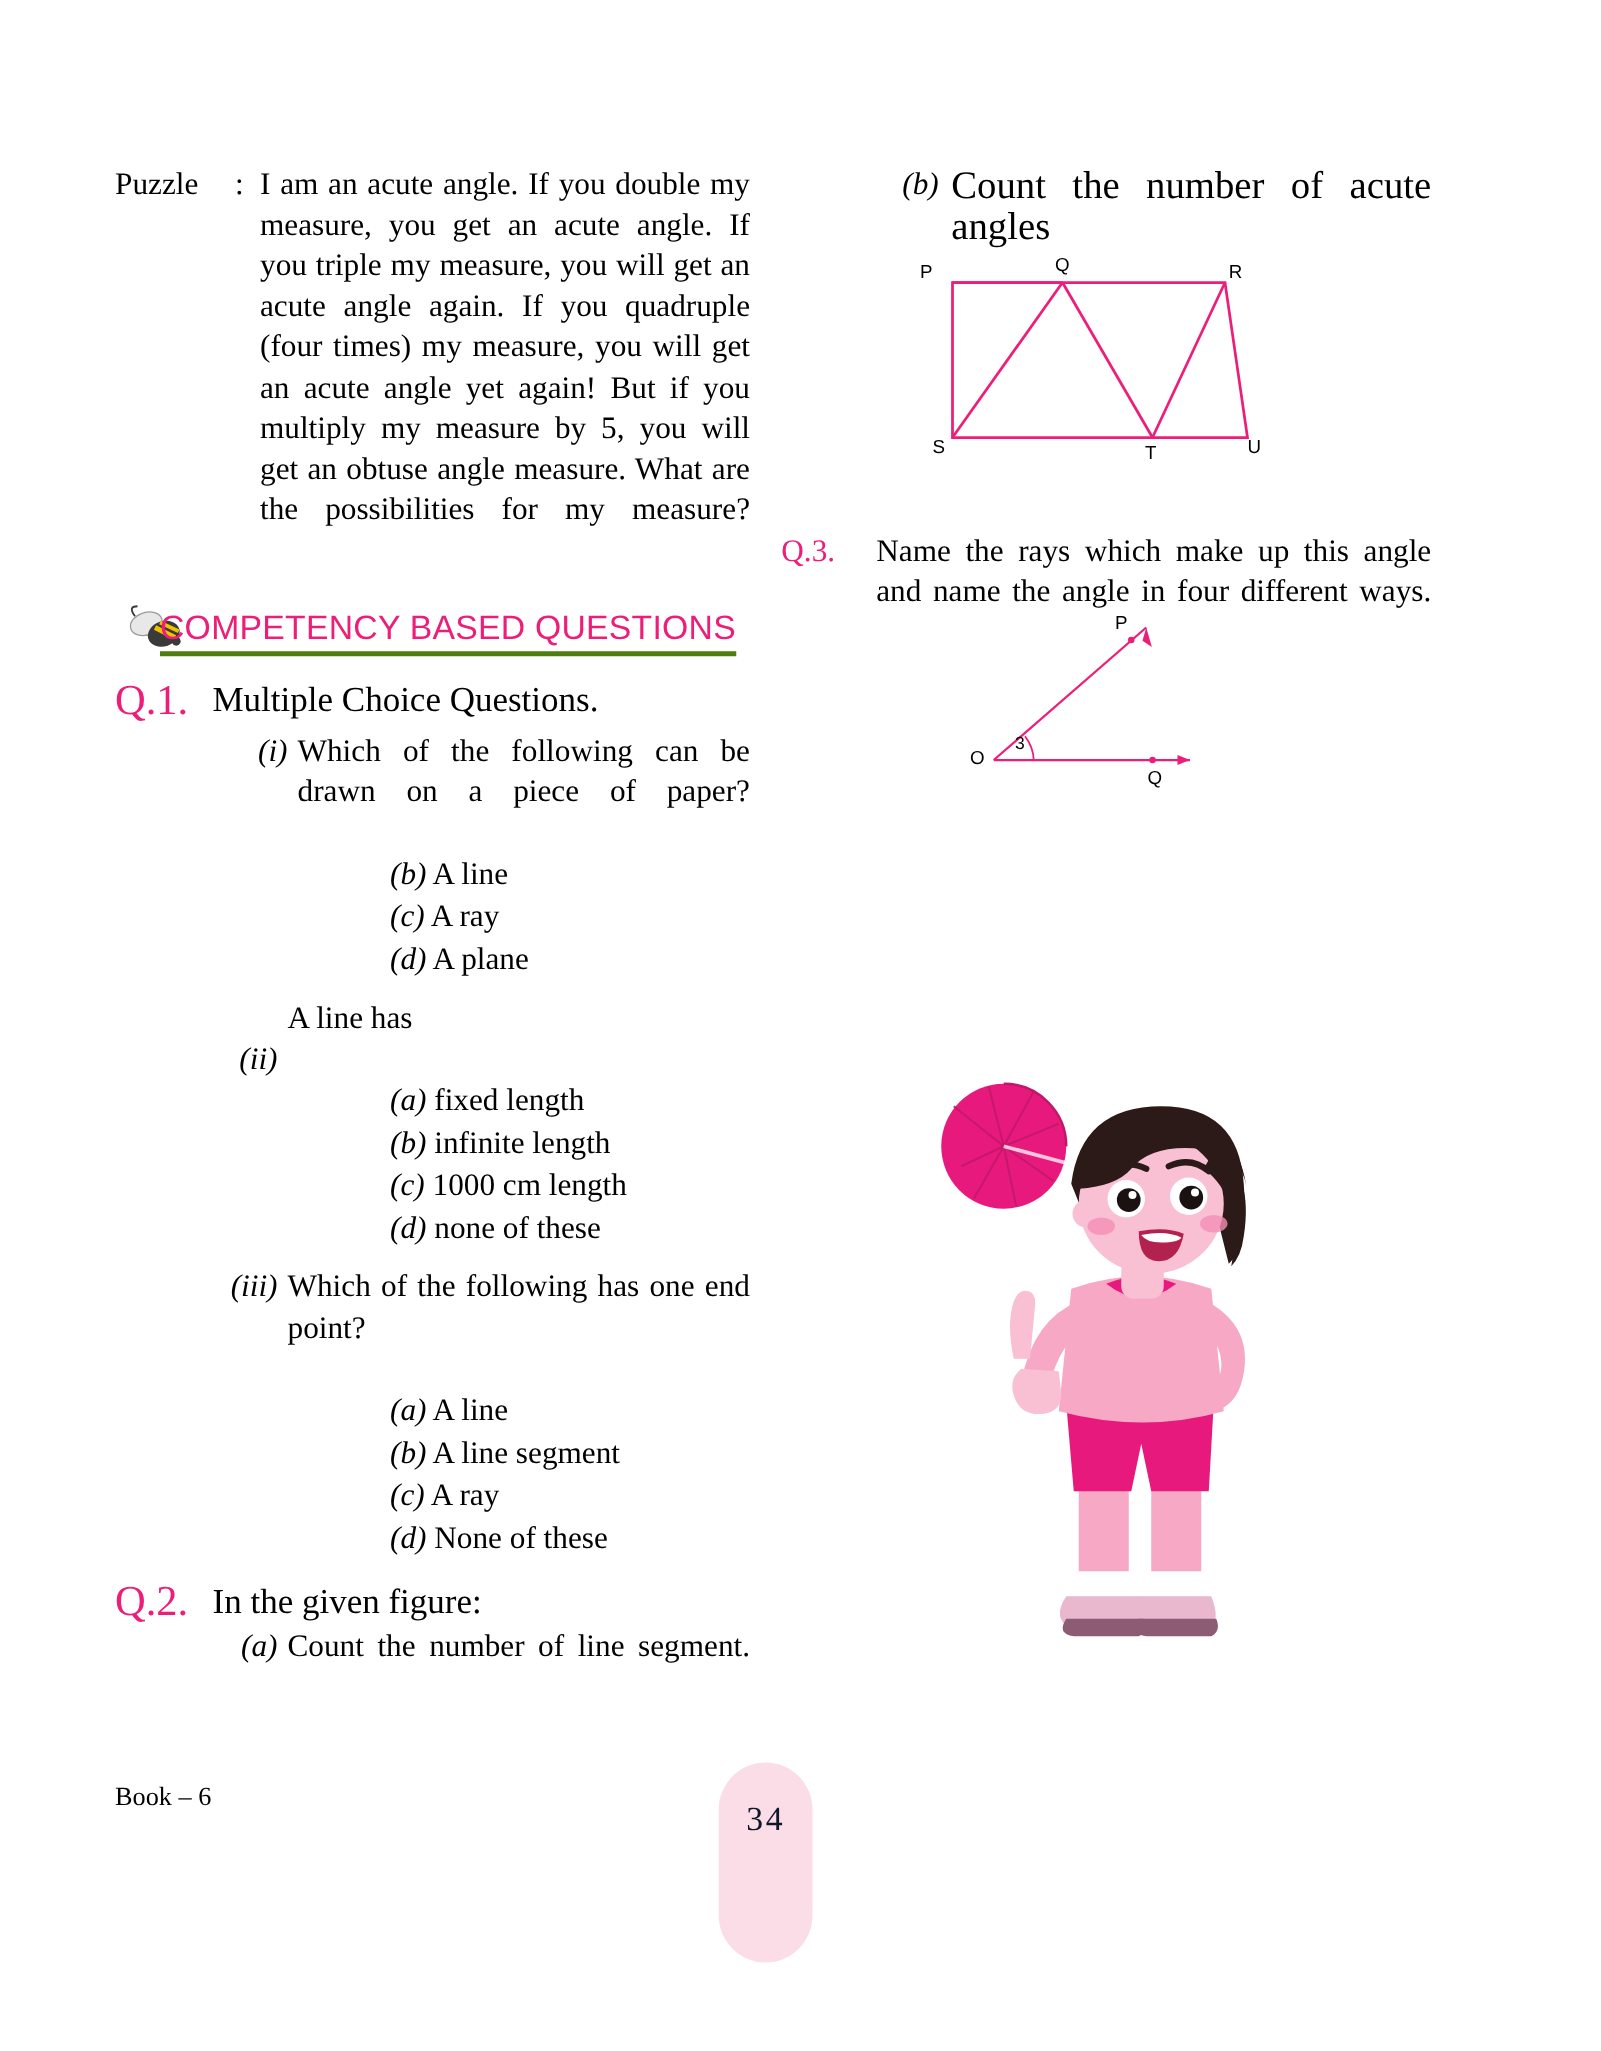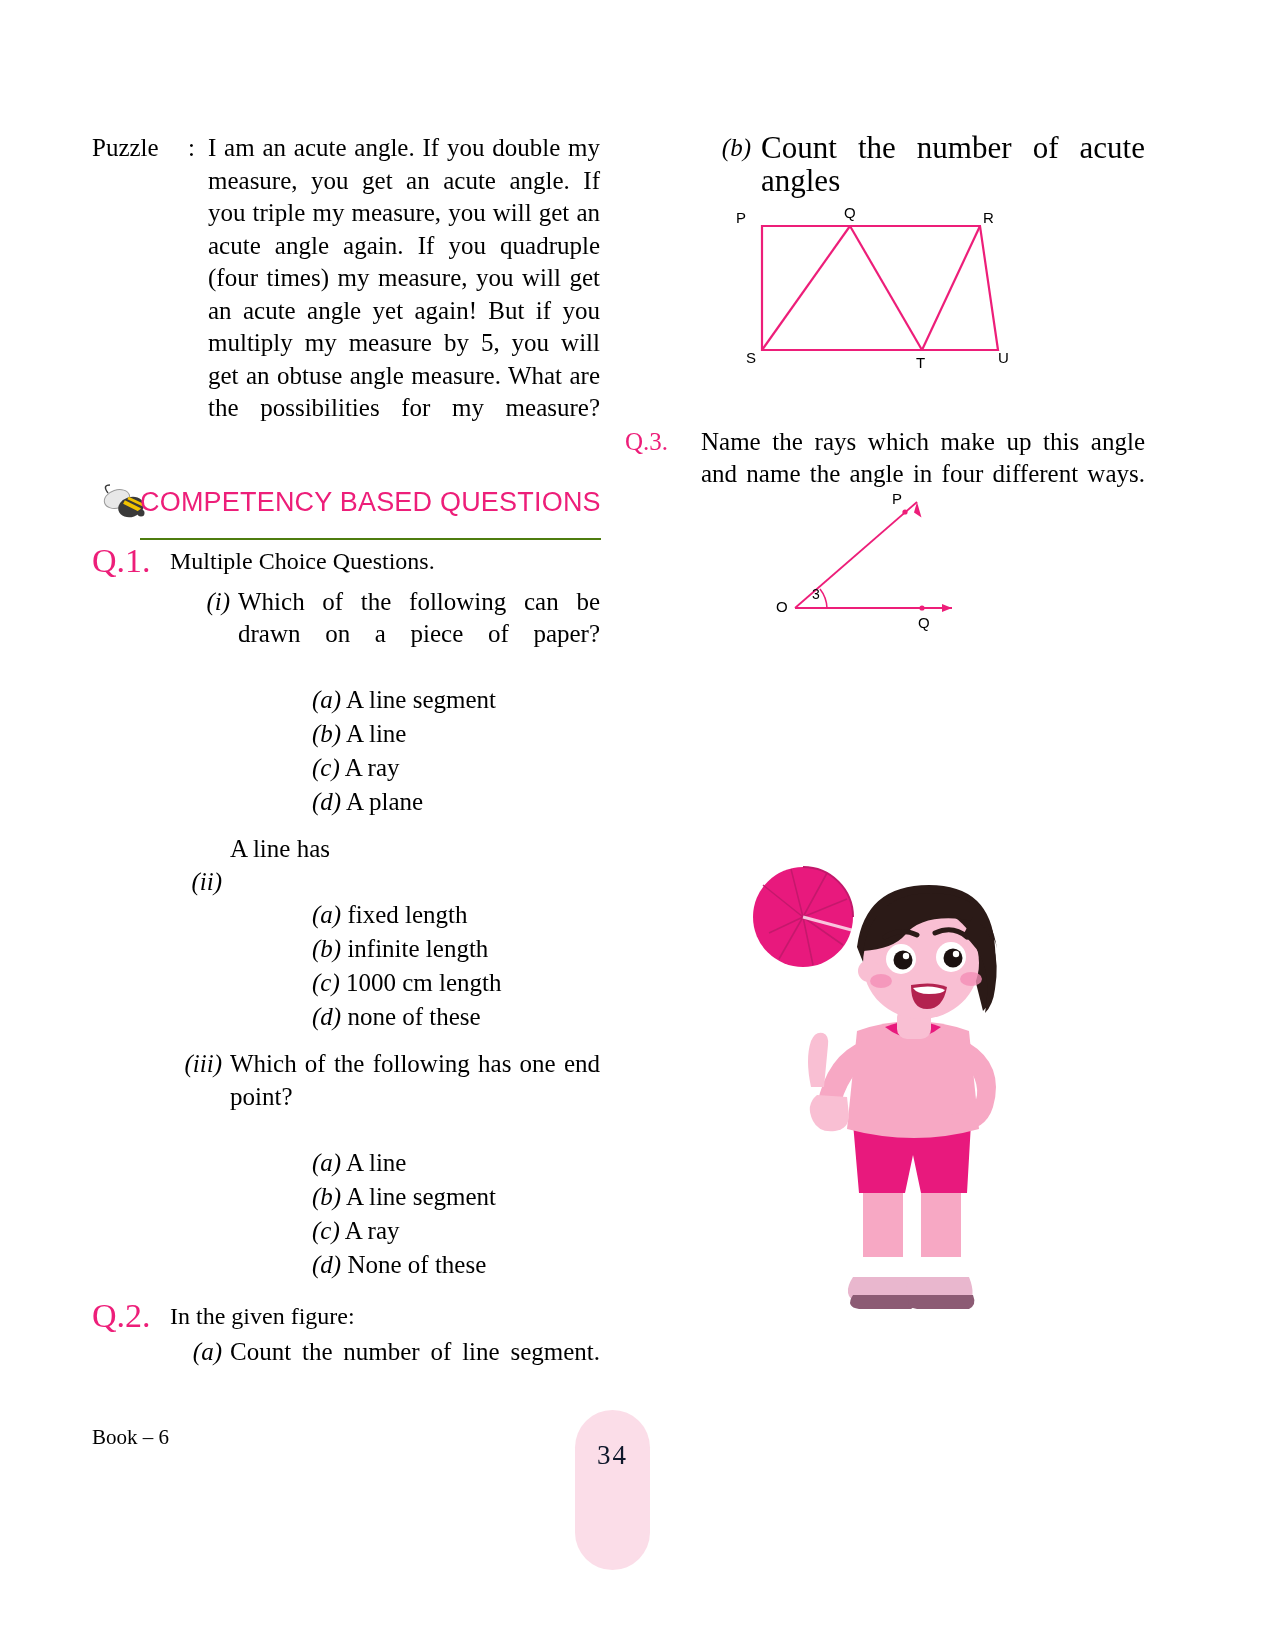--- a/index.html
+++ b/index.html
@@ -79,47 +79,47 @@
   }
   .bee {
     position: absolute;
     left: 8px;
     top: -4px;
     width: 46px;
     height: 42px;
   }
   .cbq-title {
     position: absolute;
-    left: 48px;
+    left: 36px;
     top: 0px;
     font-family: "Liberation Sans", sans-serif;
     font-size: 27px;
     color: #ED1E79;
-    border-bottom: 2px solid #4d7c0f;
-    padding-bottom: 20px;
+    border-bottom: 4px solid #4d7c0f;
+    padding-bottom: 3px;
     letter-spacing: 0.2px;
     white-space: nowrap;
   }
 
   
   .qrow {
     display: flex;
     align-items: flex-start;
     margin-top: 14px;
   }
   .qnum {
     color: #ED1E79;
     width: 78px;
     flex: 0 0 78px;
     font-size: 34px;
     line-height: 32.5px;
   }
   .qtext {
     flex: 1 1 auto;
-    font-size: 24px;
+    font-size: 28px;
     line-height: 32.5px;
   }
 
   
   .subrow {
     display: flex;
     align-items: flex-start;
     margin-top: 6px;
     margin-left: 90px;
   }
@@ -288,24 +288,20 @@
     </div>
 
     <div class="qrow">
       <div class="qnum">Q.1.</div>
       <div class="qtext">Multiple Choice Questions.</div>
     </div>
 
     <div class="subrow" style="margin-left:92px;margin-top:8px;">
       <div class="sublabel it">(i)</div>
       <div class="subbody">Which of the following can be drawn on a piece of paper?</div>
-    </div>
-    <div class="optrow">
-      <span class="optlabel">(a)</span>
-      <span>A line segment</span>
     </div>
     <div class="optrow">
       <span class="optlabel">(b)</span>
       <span>A line</span>
     </div>
     <div class="optrow">
       <span class="optlabel">(c)</span>
       <span>A ray</span>
     </div>
     <div class="optrow">

